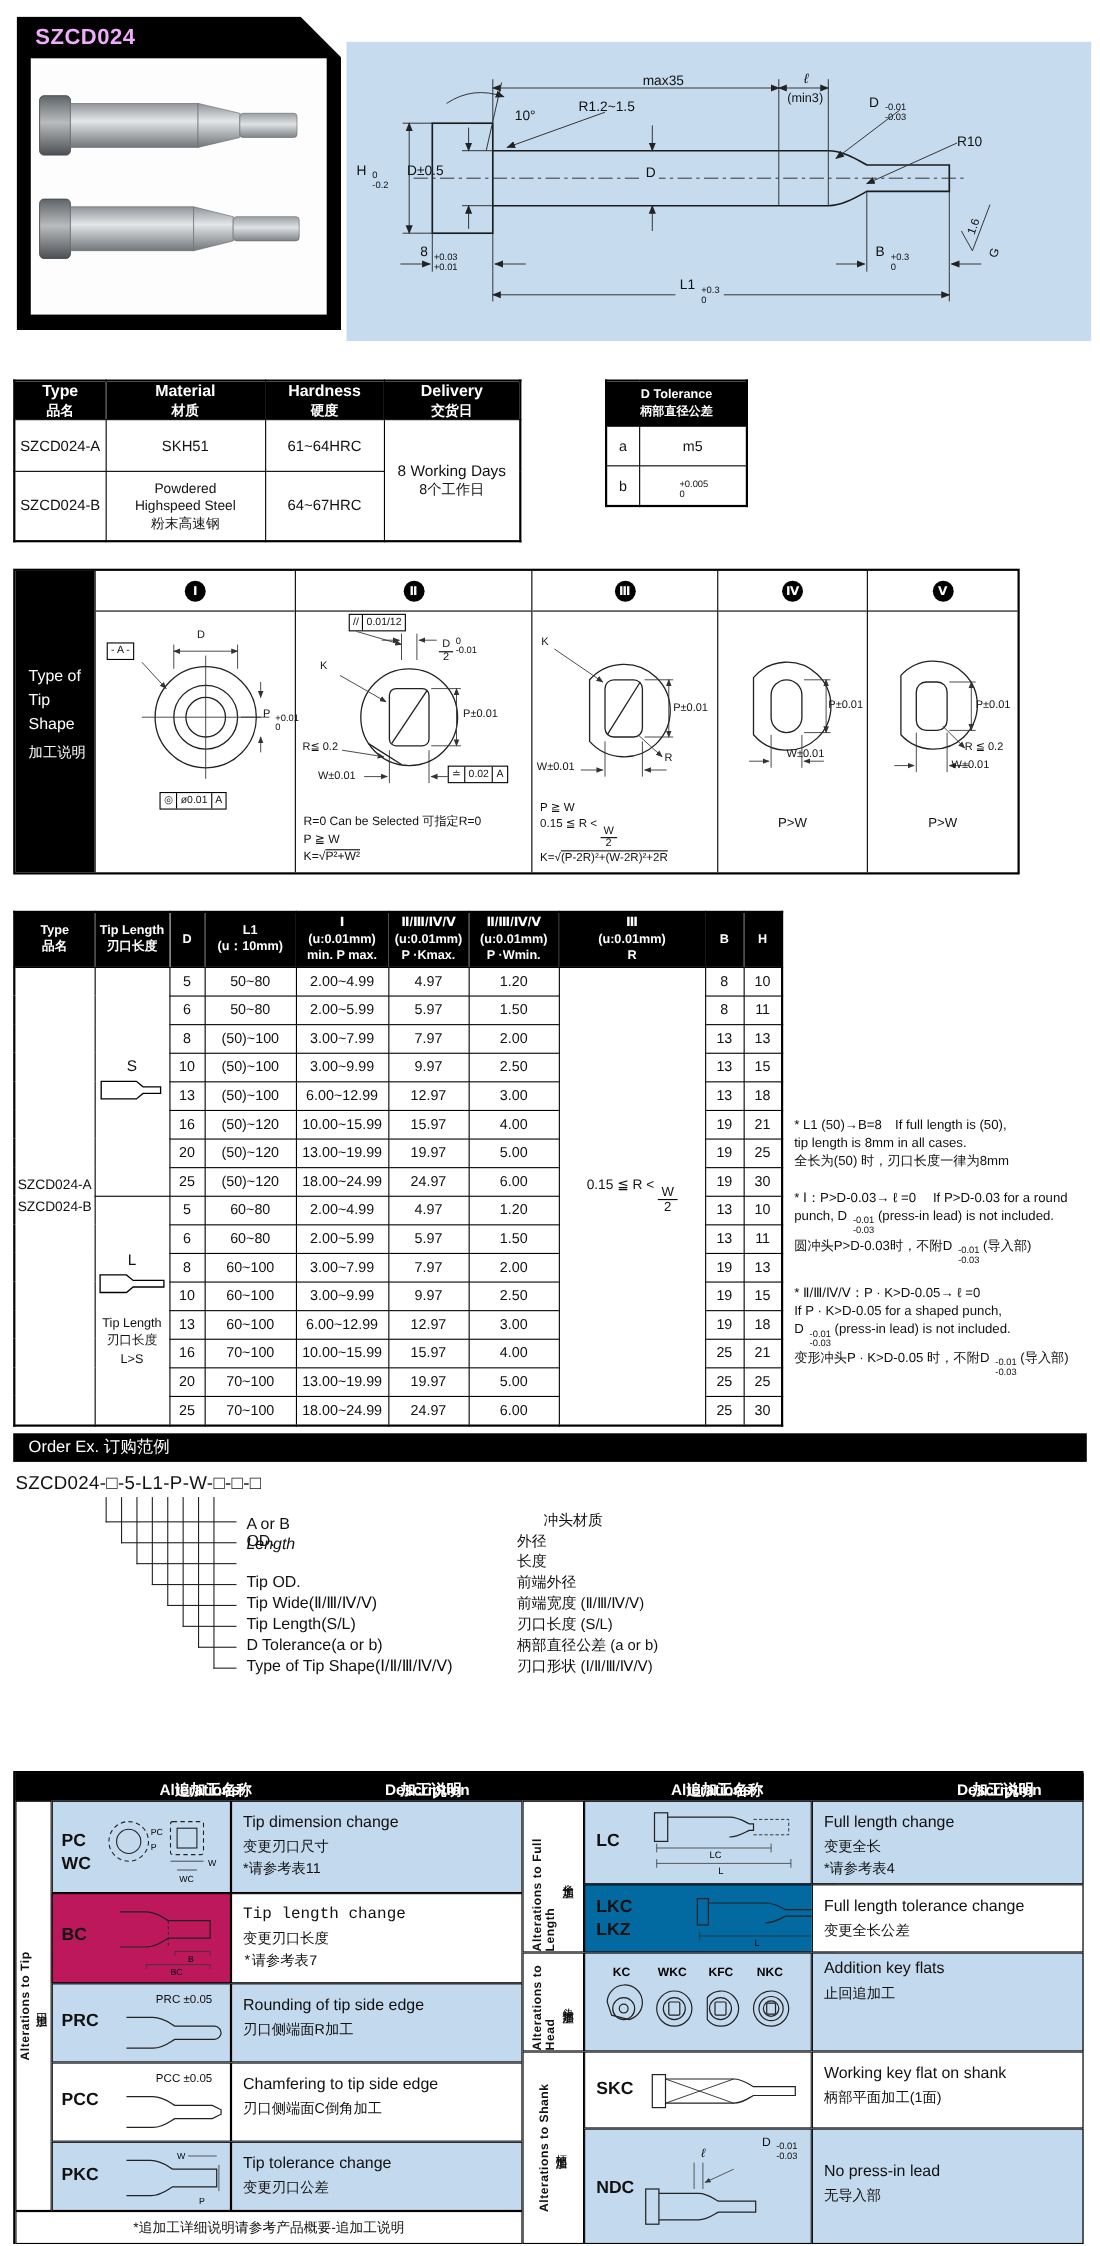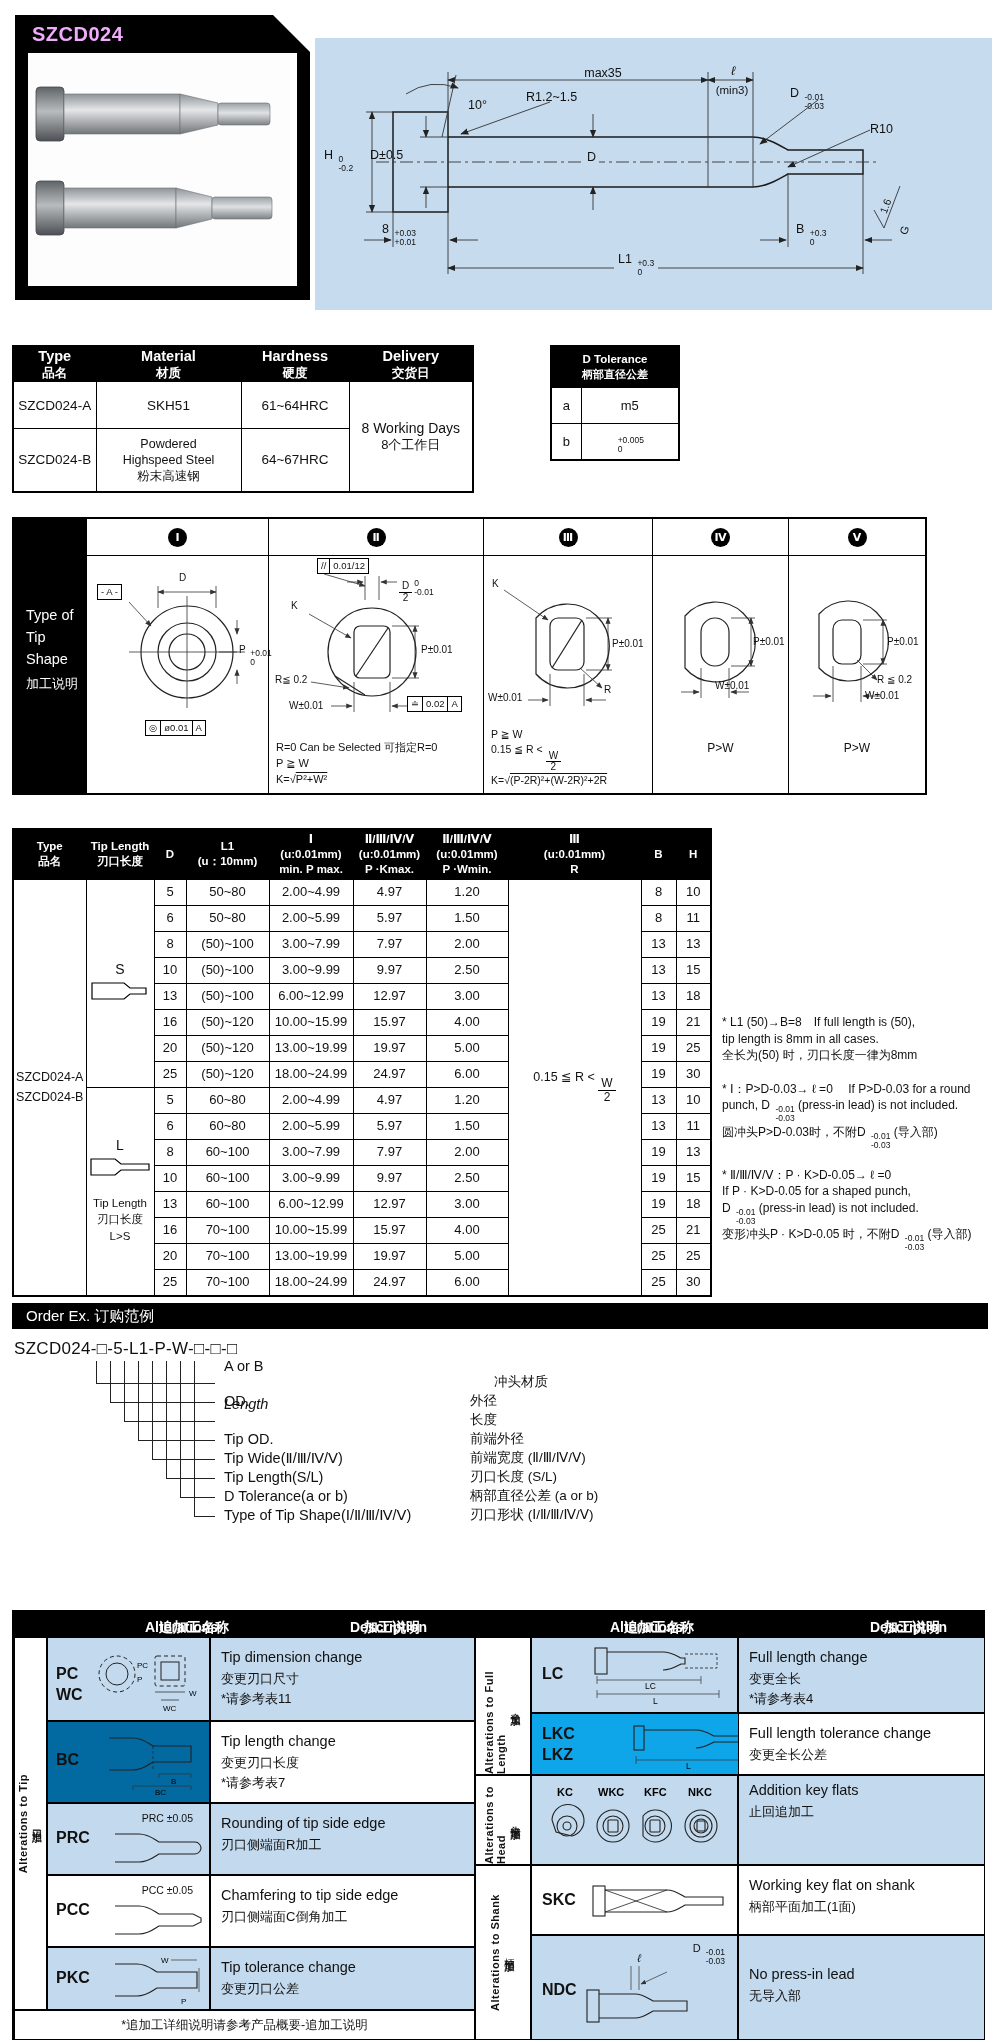--- a/index.html
+++ b/index.html
@@ -783,21 +783,21 @@
             <i>-0.03</i>
           </span> (导入部)</div>
       </div>
     </div>
 
   <div class="abs" id="order">
     <div id="order-bar">Order Ex. 订购范例</div>
     <div id="order-code">SZCD024-□-5-L1-P-W-□-□-□</div>
     <div id="order-tree">
         <div class="conn" style="left: 84px; top: 58px; width: 118px; height: 22px;"></div>
-        <div class="olab" style="left: 212px; top: 54px;">A or B</div>
+        <div class="olab" style="left: 212px; top: 74px;">A or B</div>
         <div class="olab zh" style="left: 458px; top: 70px; margin-left: 24px;">冲头材质</div>
         <div class="conn" style="left: 98px; top: 58px; width: 104px; height: 41px;"></div>
         <div class="olab" style="left: 212px; top: 89px;">OD.</div>
         <div class="olab zh" style="left: 458px; top: 89px;">外径</div>
         <div class="conn" style="left: 112px; top: 58px; width: 90px; height: 60px;"></div>
         <div class="olab" style="left: 212px; top: 92px; font-style: italic;">Length</div>
         <div class="olab zh" style="left: 458px; top: 108px;">长度</div>
         <div class="conn" style="left: 126px; top: 58px; width: 76px; height: 79px;"></div>
         <div class="olab" style="left: 212px; top: 127px;">Tip OD.</div>
         <div class="olab zh" style="left: 458px; top: 127px;">前端外径</div>
@@ -842,21 +842,21 @@
             <rect x="68" y="18" width="18" height="18"></rect>
           <path d="M62,48 H92" stroke-width="0.7"></path>
             <path d="M68,56 H86" stroke-width="0.7"></path>
         </g>
         <text x="44" y="24" font-size="8">PC</text>
         <text x="44" y="38" font-size="8">P</text>
         <text x="70" y="67" font-size="8">WC</text>
         <text x="96" y="52" font-size="8">W</text>
       </svg>
     </div>
-    <div class="acell" style="left:33px;top:109px;width:163px;height:82px;background:#0369a1;">
+    <div class="acell" style="left:33px;top:109px;width:163px;height:82px;background:#be185d;">
       <div class="code" style="left:8px;top:28px;">BC</div>
       <svg class="abs" style="right:6px;top:10px;" width="100" height="64" viewBox="0 0 100 64">
         <g stroke="#222" fill="none" stroke-width="1.1">
           <path d="M6,6 H30 C40,6 46,12 50,14 H88 V30 H50 C46,32 40,38 30,38 H6"></path>
           <path d="M50,14 V38" stroke-dasharray="3 2" stroke-width="0.7"></path>
         </g>
         <g stroke="#333" stroke-width="0.7" fill="none">
           <path d="M56,42 H88"></path>
             <path d="M56,42 v4 M88,42 v4"></path>
           <path d="M30,54 H88"></path>
@@ -897,21 +897,21 @@
         <text x="70" y="50" font-size="8">P</text>
         <text x="50" y="9" font-size="8">W</text>
       </svg>
     </div>
 
     <div class="acell blue desc" style="left:196px;top:25px;width:265px;height:84px;">
       <div class="l1">Tip dimension change</div>
         <div class="l2">变更刃口尺寸</div>
         <div class="l2">*请参考表11</div>
     </div>
-    <div class="acell desc" style="left:196px;top:109px;width:265px;height:82px;background:#fff;">
+    <div class="acell desc" style="left:196px;top:109px;width:265px;height:82px;background:#fff;font-family:Liberation Mono, monospace;">
       <div class="l1">Tip length change</div>
         <div class="l2">变更刃口长度</div>
         <div class="l2">*请参考表7</div>
     </div>
     <div class="acell blue desc" style="left:196px;top:191px;width:265px;height:72px;">
       <div class="l1">Rounding of tip side edge</div>
         <div class="l2">刃口侧端面R加工</div>
     </div>
     <div class="acell desc" style="left:196px;top:263px;width:265px;height:72px;background:#fff;">
       <div class="l1">Chamfering to tip side edge</div>
@@ -947,21 +947,21 @@
         <g stroke="#333" stroke-width="0.7" fill="none">
           <path d="M8,38 H112"></path>
             <path d="M8,34 v8 M112,34 v8"></path>
           <path d="M8,52 H130"></path>
             <path d="M8,48 v8 M130,48 v8"></path>
         </g>
         <text x="56" y="47" font-size="8.5">LC</text>
         <text x="64" y="62" font-size="8.5">L</text>
       </svg>
     </div>
-    <div class="acell" style="left:517px;top:101px;width:228px;height:62px;background:#0ea5e9;">
+    <div class="acell" style="left:517px;top:101px;width:228px;height:62px;background:#0369a1;">
       <div class="code" style="left:10px;top:10px;">
           <div>LKC</div>
           <div>LKZ</div>
         </div>
       <svg class="abs" style="right:8px;top:8px;" width="120" height="48" viewBox="0 0 120 48">
         <g stroke="#222" fill="none" stroke-width="1.1">
           <rect x="4" y="4" width="10" height="24"></rect>
           <path d="M14,8 H66 C74,8 80,12 84,14 H112 V20 H84 C80,22 74,26 66,26"></path>
         </g>
         <g stroke="#333" stroke-width="0.7" fill="none">

